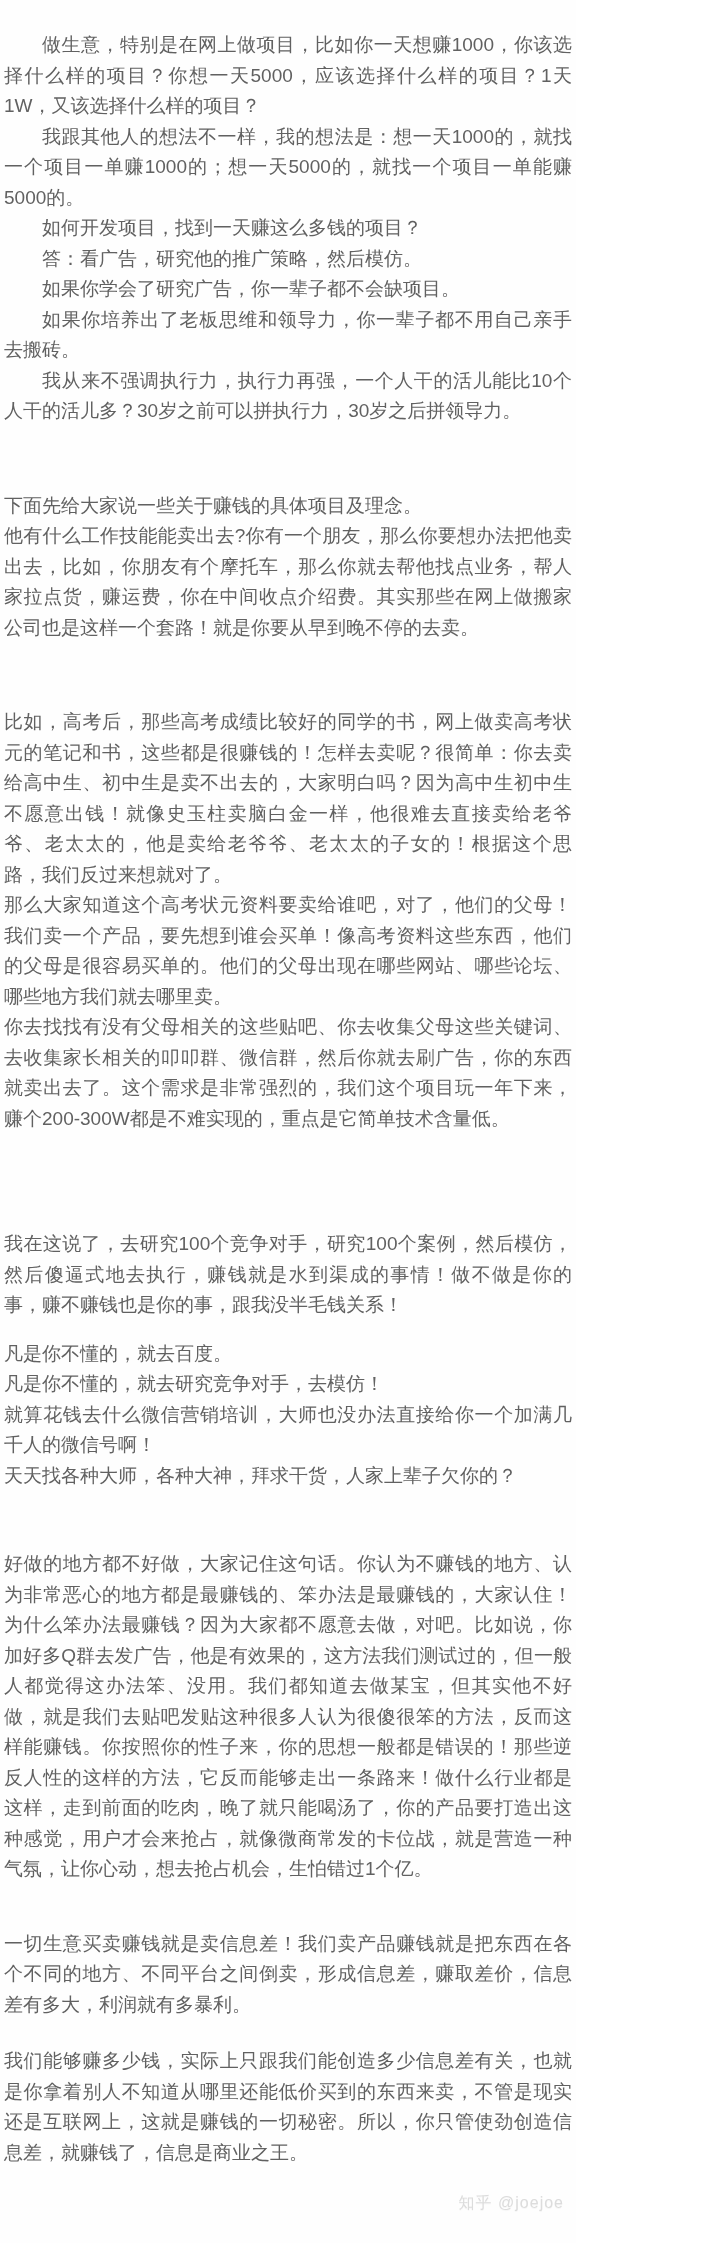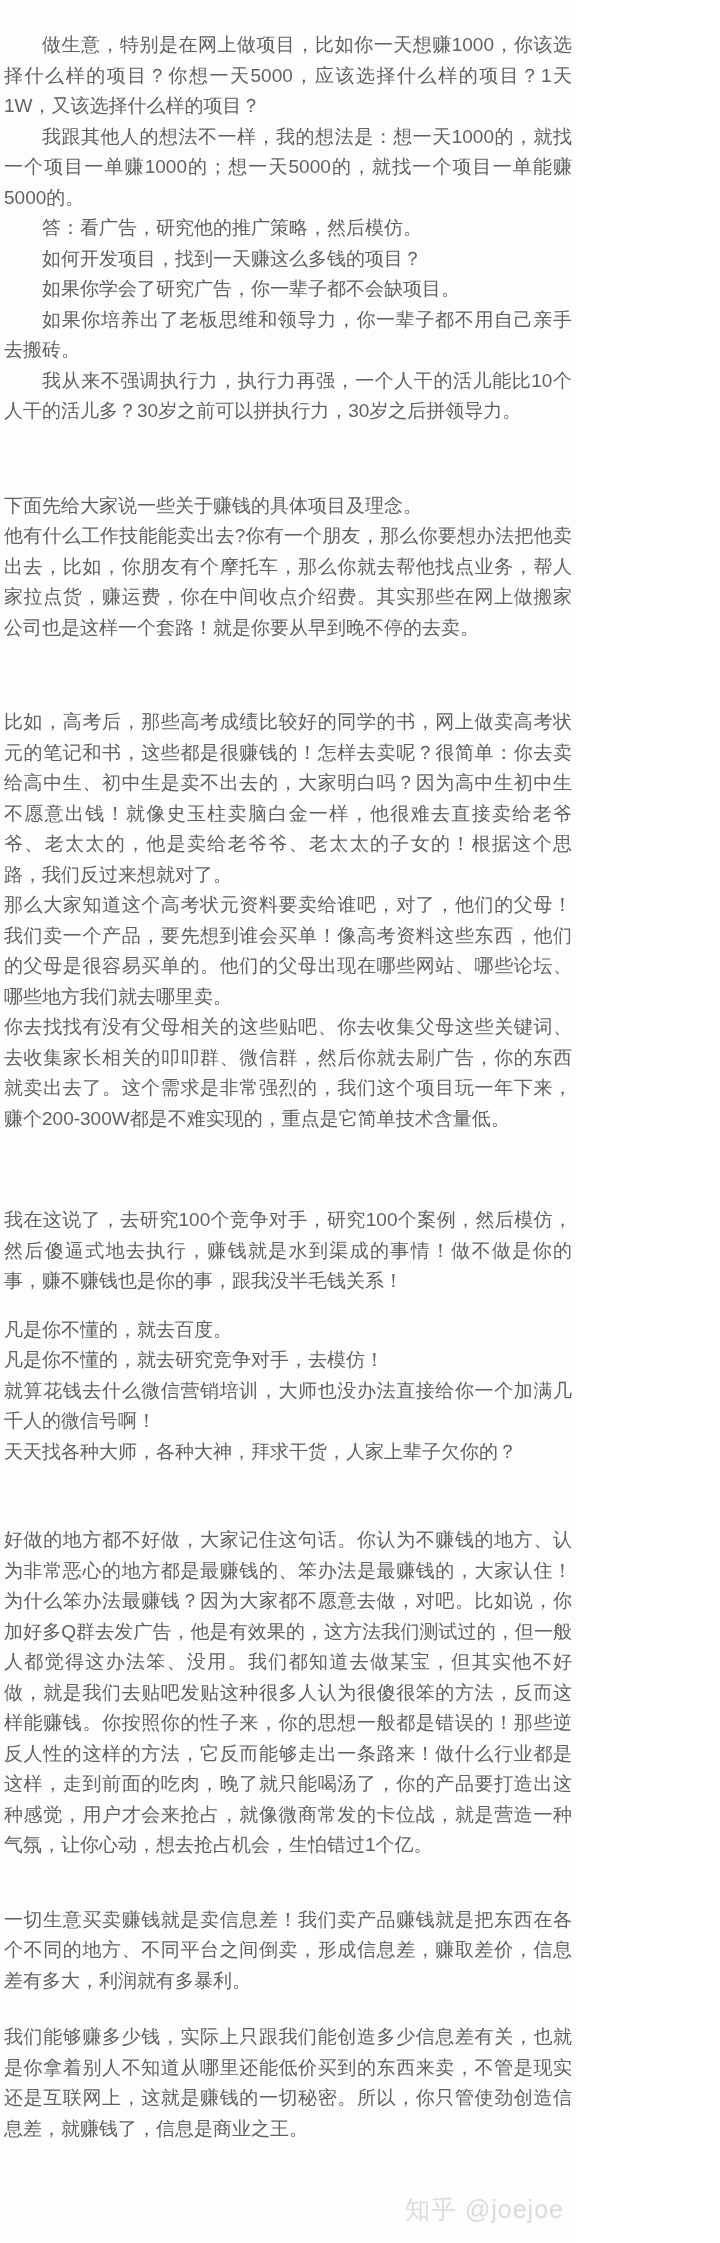--- a/index.html
+++ b/index.html
@@ -17,46 +17,46 @@
     margin:0;
     font-size:19px;
     line-height:30.5px;
     color:#616161;
     text-align:justify;
     overflow-wrap:break-word;
   }
   .section.indent p{text-indent:2em;}
   #section-concepts{margin-top:64px;}
   #section-gaokao{margin-top:64px;}
-  #section-research{margin-top:71px;}
+  #section-research{margin-top:95px;}
   #section-baidu{margin-top:18px;}
   #section-professional{margin-top:140px;}
   #section-dumb-methods{margin-top:58px;}
   #section-info-gap{margin-top:44px;}
   #section-secret{margin-top:26px;}
   .watermark{
     position:absolute;
     top:2193px;
     right:12px;
-    font-size:25px;
+    font-size:16px;
     letter-spacing:1px;
     color:#dcdcdc;
     text-shadow:0 1px 1px rgba(0,0,0,0.04);
   }
 </style>
 </head>
 <body>
 
 <div class="page">
 
   <div class="section indent" id="section-intro">
     <p>做生意，特别是在网上做项目，比如你一天想赚1000，你该选择什么样的项目？你想一天5000，应该选择什么样的项目？1天1W，又该选择什么样的项目？</p>
     <p>我跟其他人的想法不一样，我的想法是：想一天1000的，就找一个项目一单赚1000的；想一天5000的，就找一个项目一单能赚5000的。</p>
+    <p>如何开发项目，找到一天赚这么多钱的项目？</p>
     <p>答：看广告，研究他的推广策略，然后模仿。</p>
-    <p>如何开发项目，找到一天赚这么多钱的项目？</p>
     <p>如果你学会了研究广告，你一辈子都不会缺项目。</p>
     <p>如果你培养出了老板思维和领导力，你一辈子都不用自己亲手去搬砖。</p>
     <p>我从来不强调执行力，执行力再强，一个人干的活儿能比10个人干的活儿多？30岁之前可以拼执行力，30岁之后拼领导力。</p>
   </div>
 
   <div class="section" id="section-concepts">
     <p>下面先给大家说一些关于赚钱的具体项目及理念。</p>
     <p>他有什么工作技能能卖出去?你有一个朋友，那么你要想办法把他卖出去，比如，你朋友有个摩托车，那么你就去帮他找点业务，帮人家拉点货，赚运费，你在中间收点介绍费。其实那些在网上做搬家公司也是这样一个套路！就是你要从早到晚不停的去卖。</p>
   </div>
 

